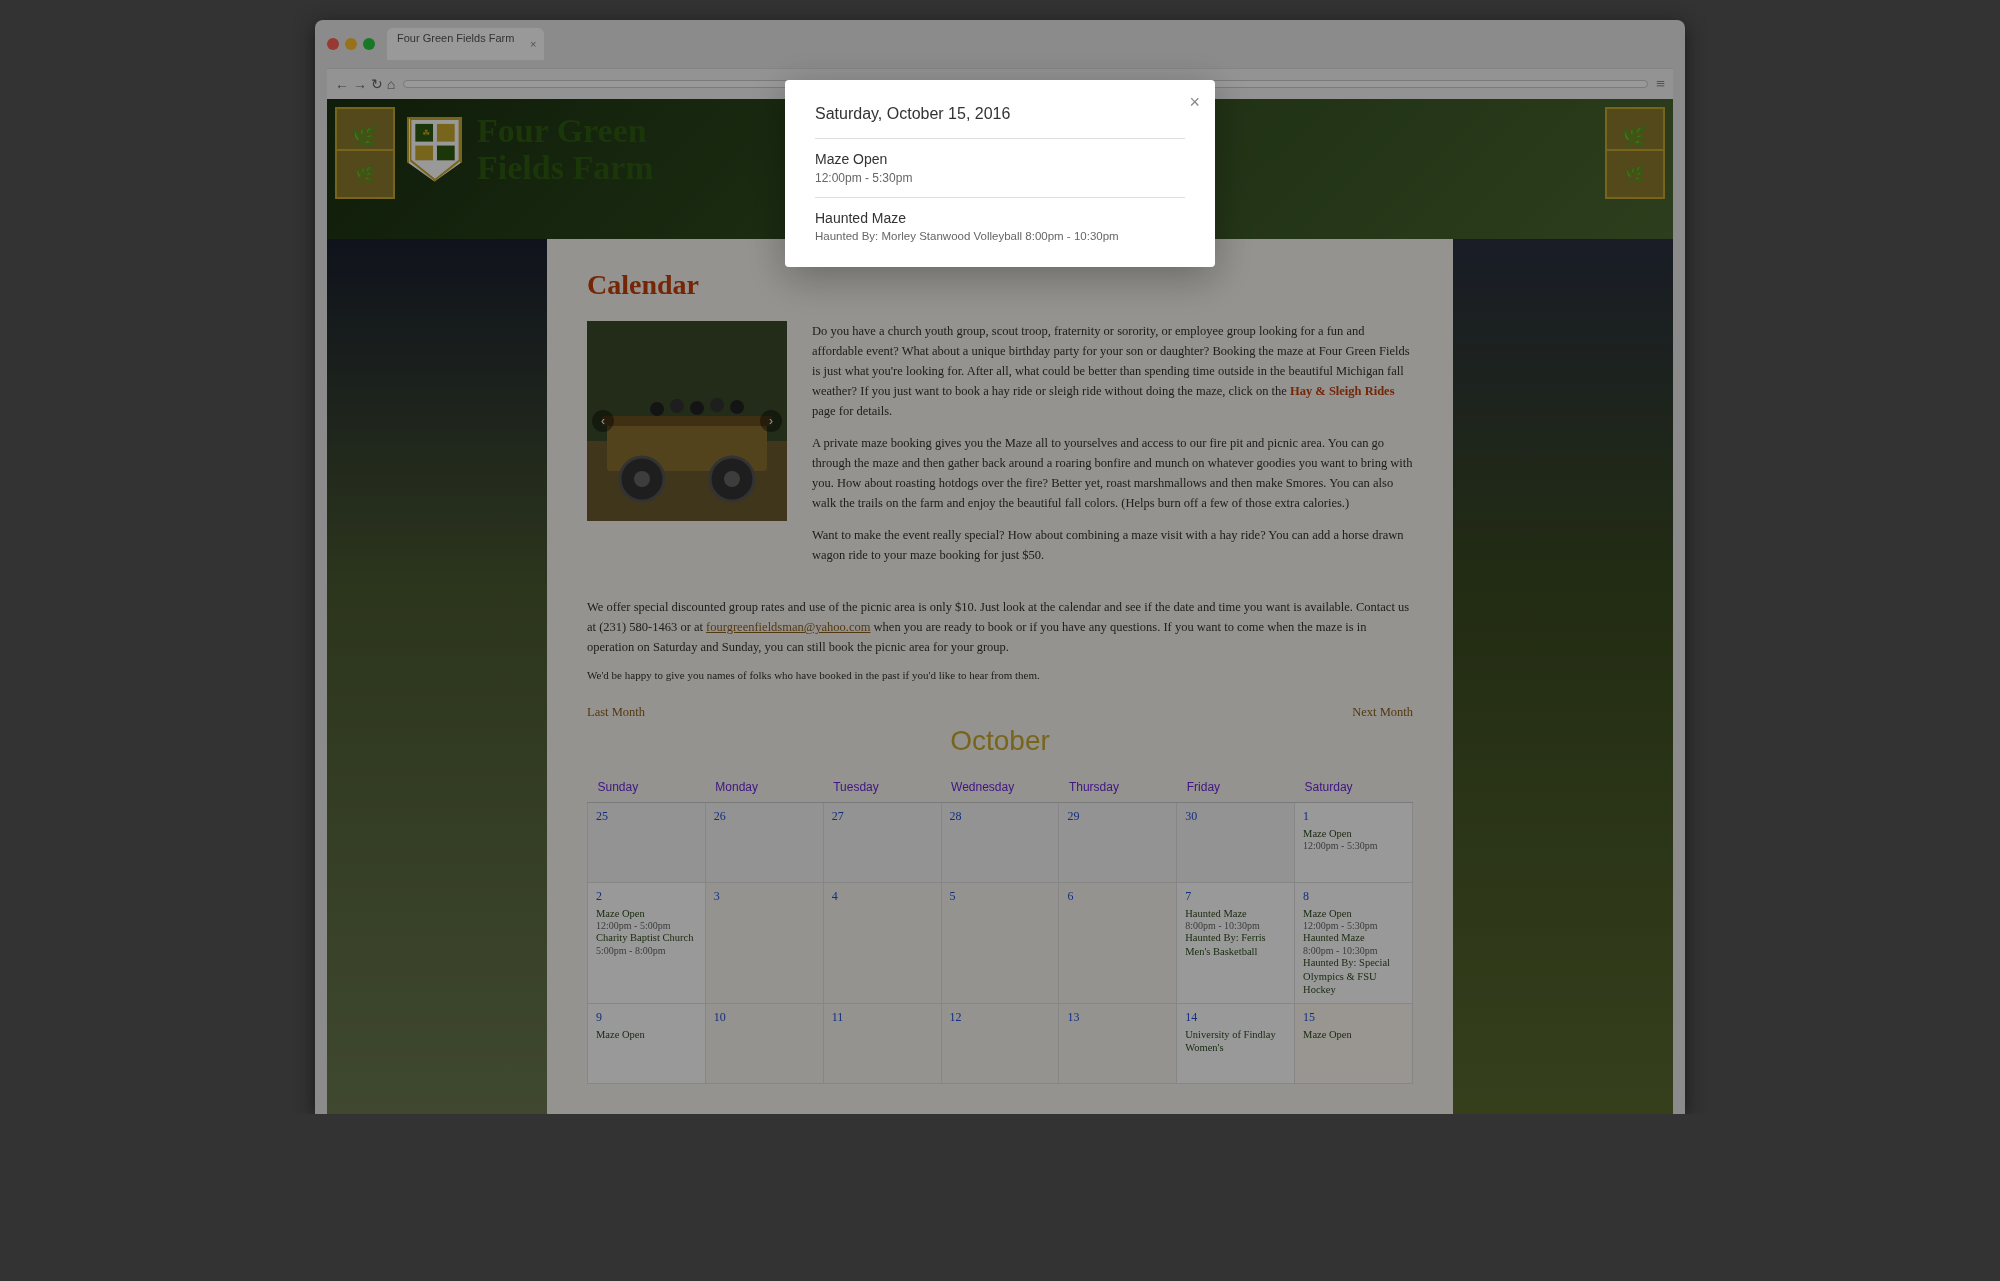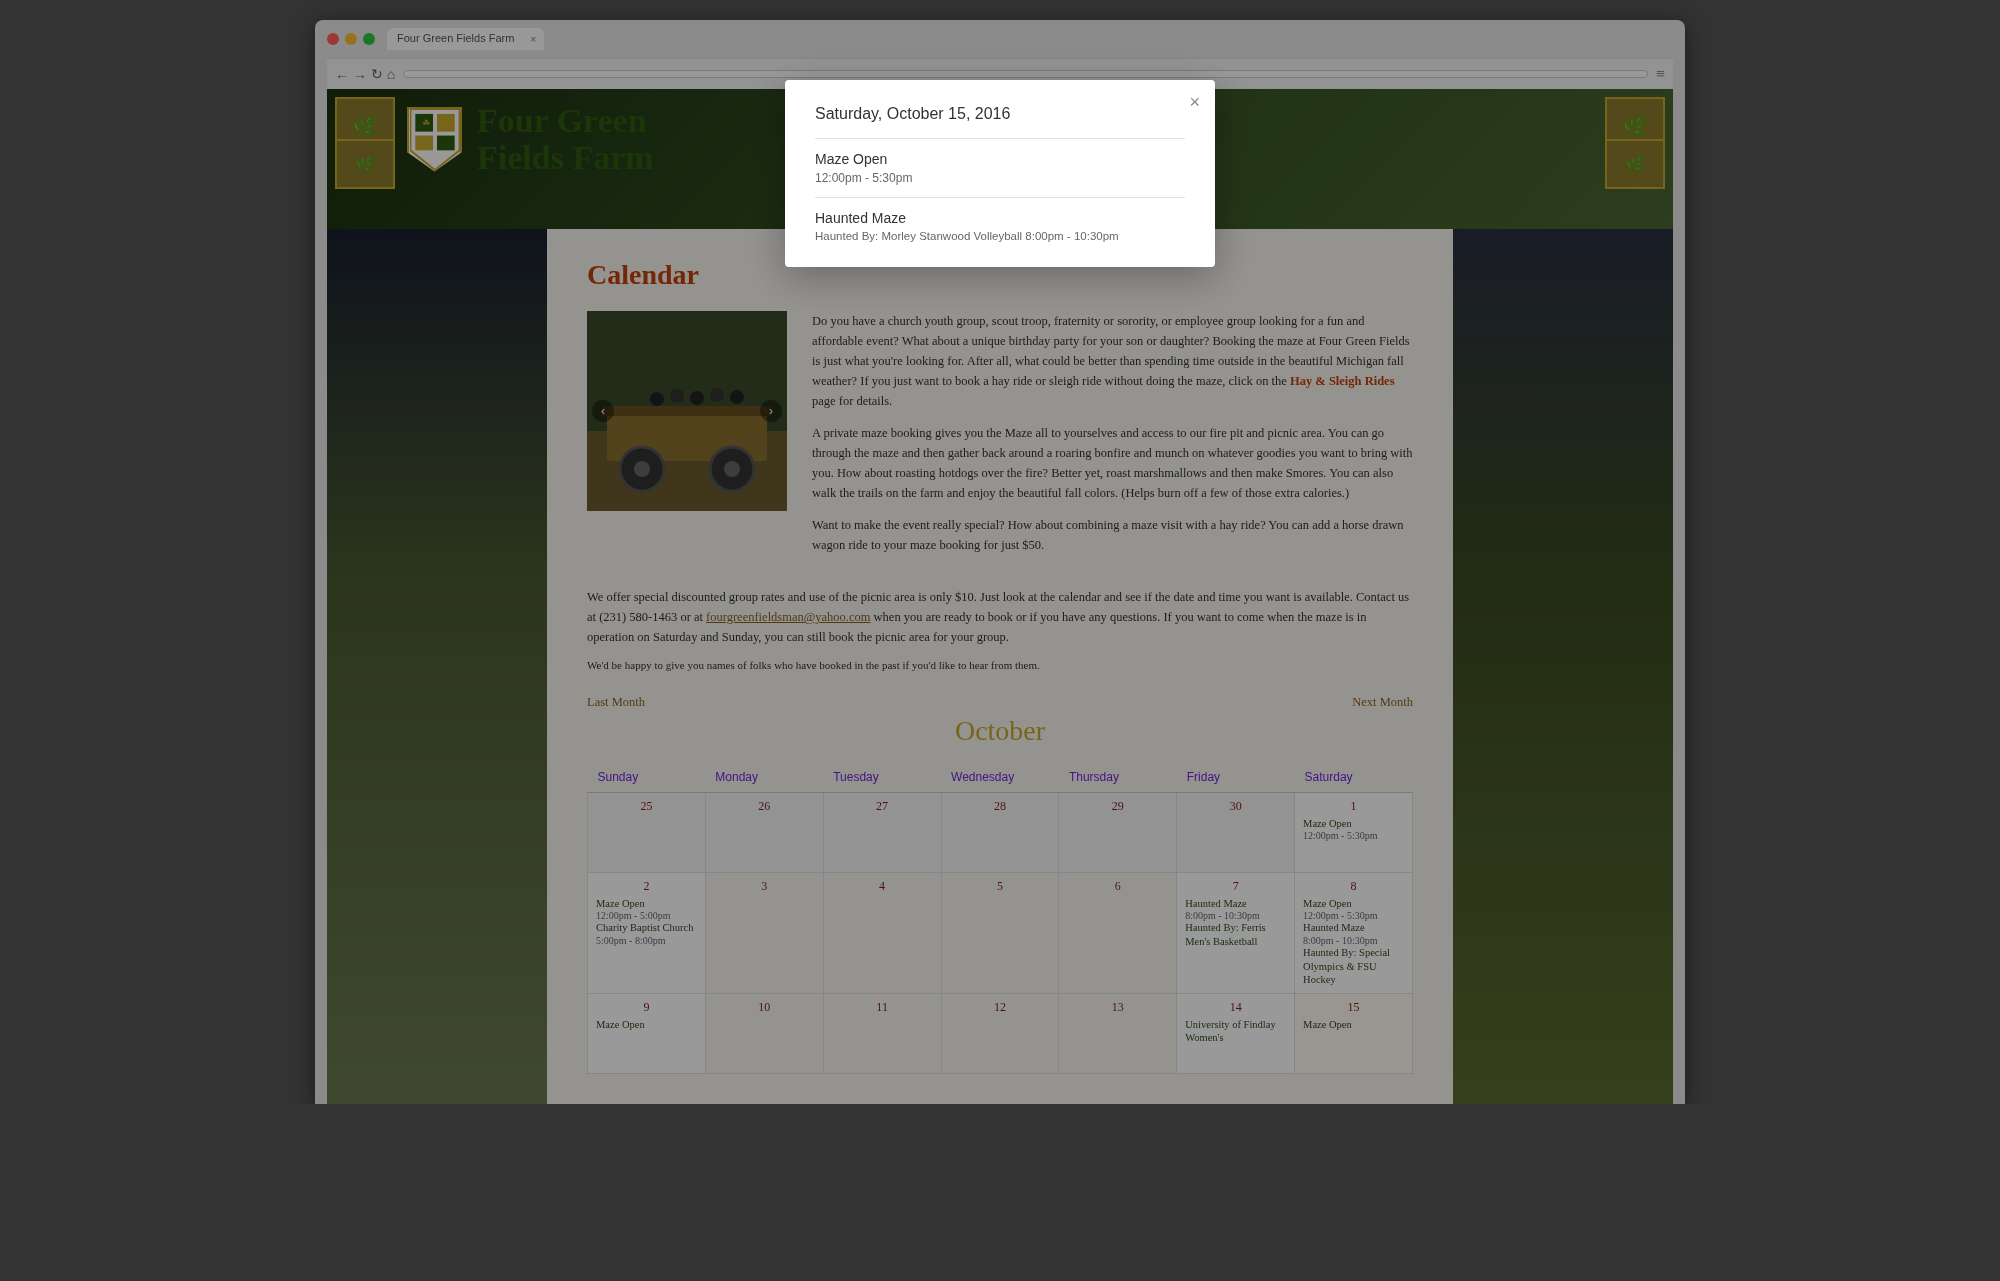--- a/index.html
+++ b/index.html
@@ -32,21 +32,21 @@
     .browser-dot {
       width: 12px; height: 12px;
       border-radius: 50%;
     }
     .dot-red { background: #ff5f57; }
     .dot-yellow { background: #febc2e; }
     .dot-green { background: #28c840; }
     .browser-tab {
       background: #fff;
       border-radius: 6px 6px 0 0;
-      padding: 4px 30px 6px 10px;
+      padding: 4px 30px 16px 10px;
       font-size: 11px;
       color: #555;
       font-family: Arial, sans-serif;
       position: relative;
       display: flex;
       align-items: center;
       gap: 6px;
     }
     .browser-tab-close {
       position: absolute;
@@ -305,21 +305,21 @@
       color: #8a6020;
       cursor: pointer;
       font-size: 12.5px;
       font-family: Georgia, serif;
     }
 
     .calendar-title {
       text-align: center;
       font-size: 28px;
       color: #c8a830;
-      font-family: Liberation Serif, serif;
+      font-family: Liberation Sans, sans-serif;
       margin: 5px 0 15px;
     }
 
     .calendar-grid {
       width: 100%;
       border-collapse: collapse;
     }
     .calendar-grid th {
       text-align: left;
       padding: 8px 10px;
@@ -332,23 +332,22 @@
     .calendar-grid td {
       border: 1px solid #e0e0e0;
       padding: 6px 8px;
       vertical-align: top;
       height: 80px;
       width: 14.28%;
       font-size: 11.5px;
     }
     .cell-date {
       font-size: 12px;
-      color: #7f1d1d;
+      color: #1d4ed8;
       margin-bottom: 3px;
-      text-align: center;
     }
     .cell-event {
       font-size: 10.5px;
       color: #2e4a1e;
       line-height: 1.3;
     }
     .cell-event-time {
       font-size: 10px;
       color: #666;
     }

